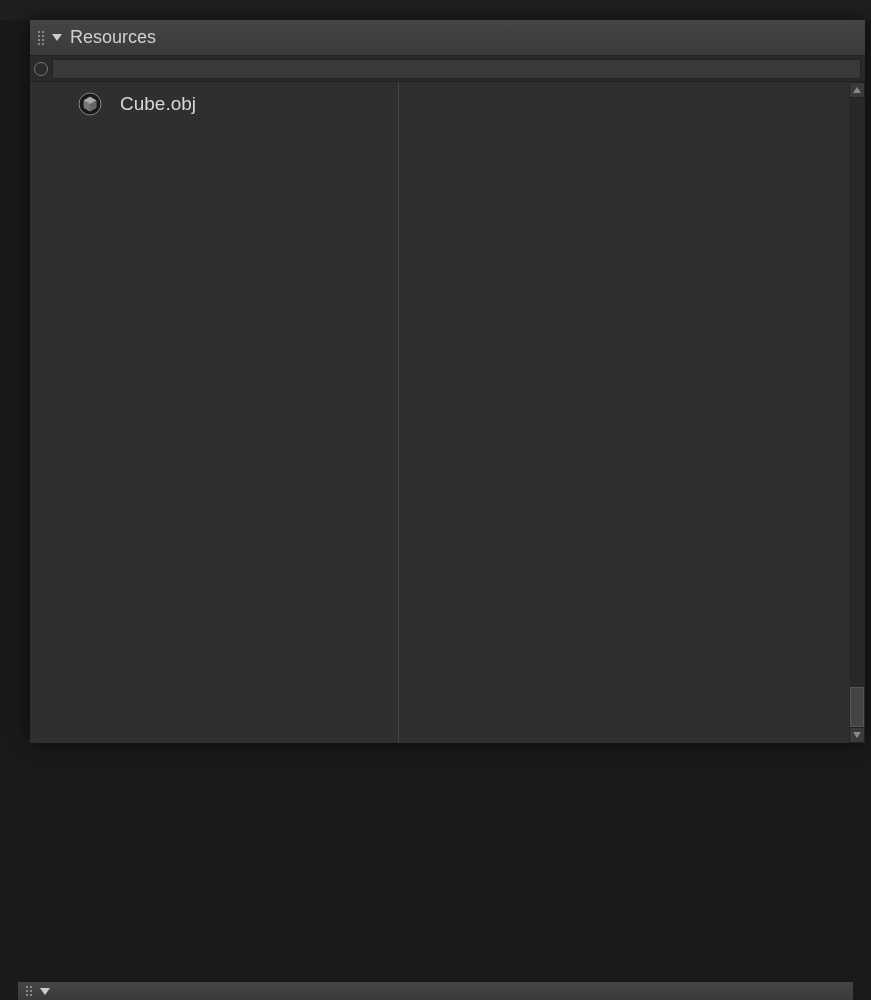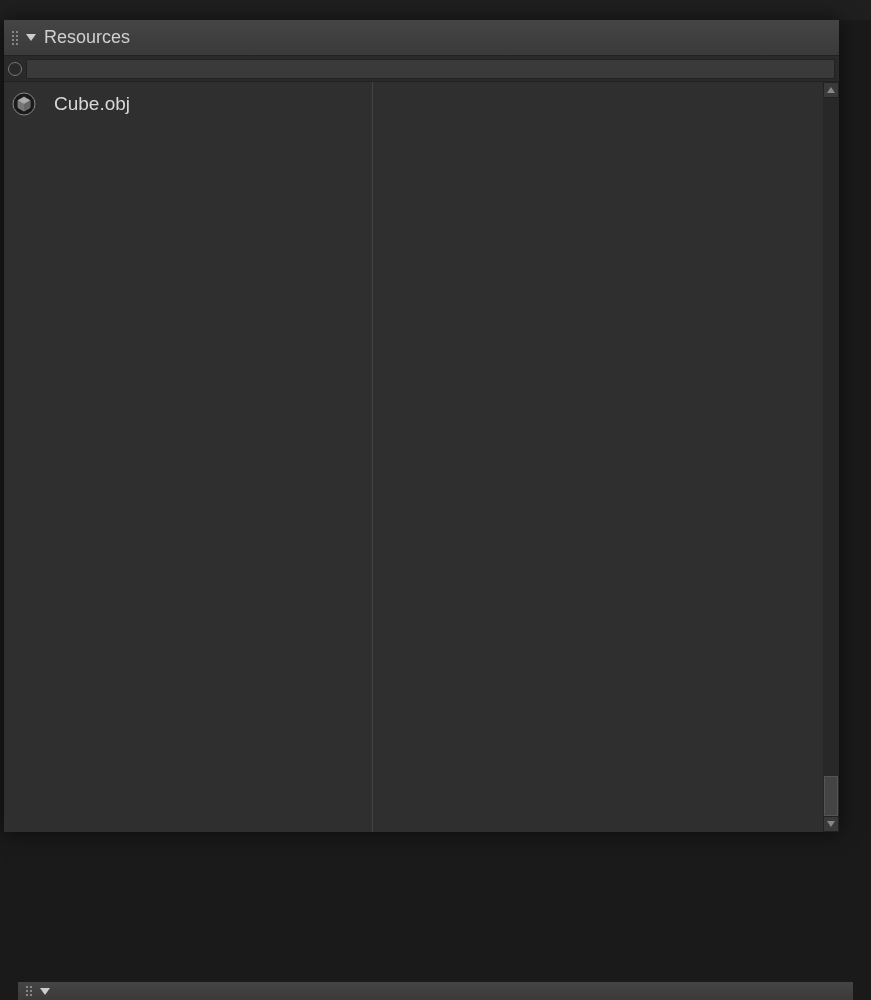--- a/index.html
+++ b/index.html
@@ -21,24 +21,24 @@
       background: #1a1a1a;
     }
     .backdrop-bar {
       height: 20px;
       width: 100%;
       background: #2a2a2a;
       opacity: 0.3;
     }
     .panel {
       position: absolute;
-      left: 4px;
+      left: 30px;
       top: 20px;
       width: 835px;
-      height: 812px;
+      height: 723px;
       background: #2f2f2f;
       box-shadow: 0 0 20px rgba(0,0,0,0.6);
       display: flex;
       flex-direction: column;
     }
     .panel-header {
       height: 36px;
       background: linear-gradient(to bottom, #454545, #3a3a3a);
       border-bottom: 1px solid #222;
       display: flex;
@@ -103,20 +103,21 @@
     }
     .content-area {
       flex: 1;
       display: flex;
       position: relative;
       background: #2f2f2f;
     }
     .list-container {
       flex: 1;
       position: relative;
+      padding-left: 40px;
     }
     .list-row {
       display: flex;
       align-items: center;
       height: 44px;
     }
     .col-name {
       width: 368px;
       display: flex;
       align-items: center;

